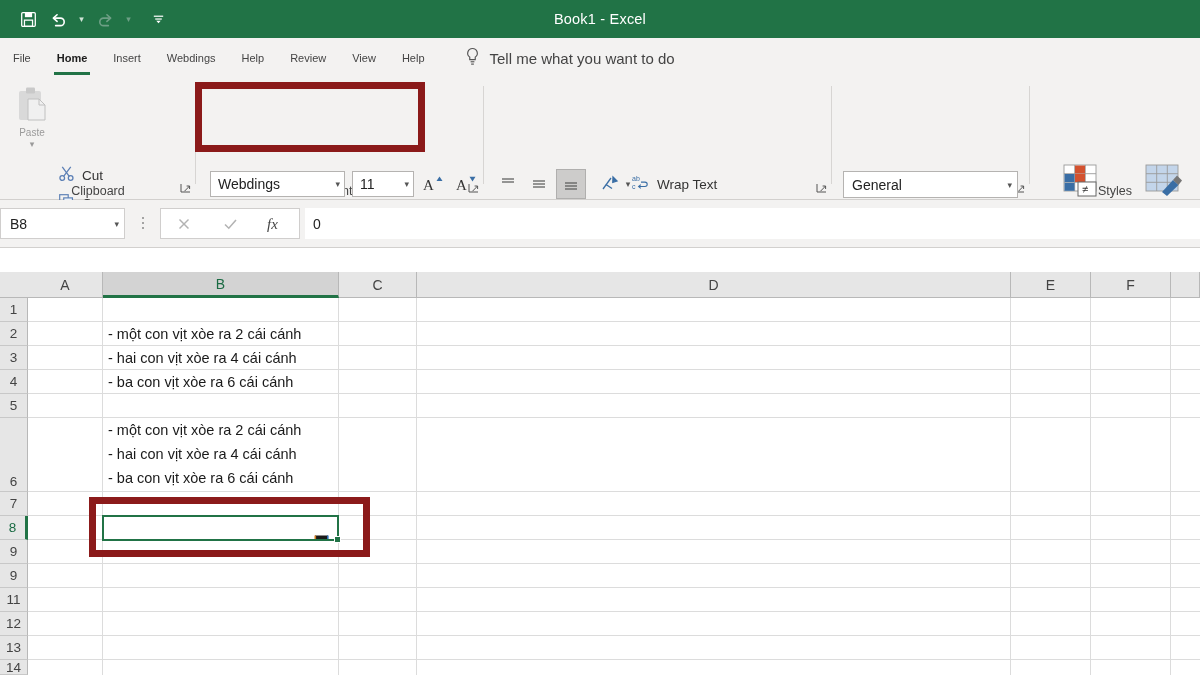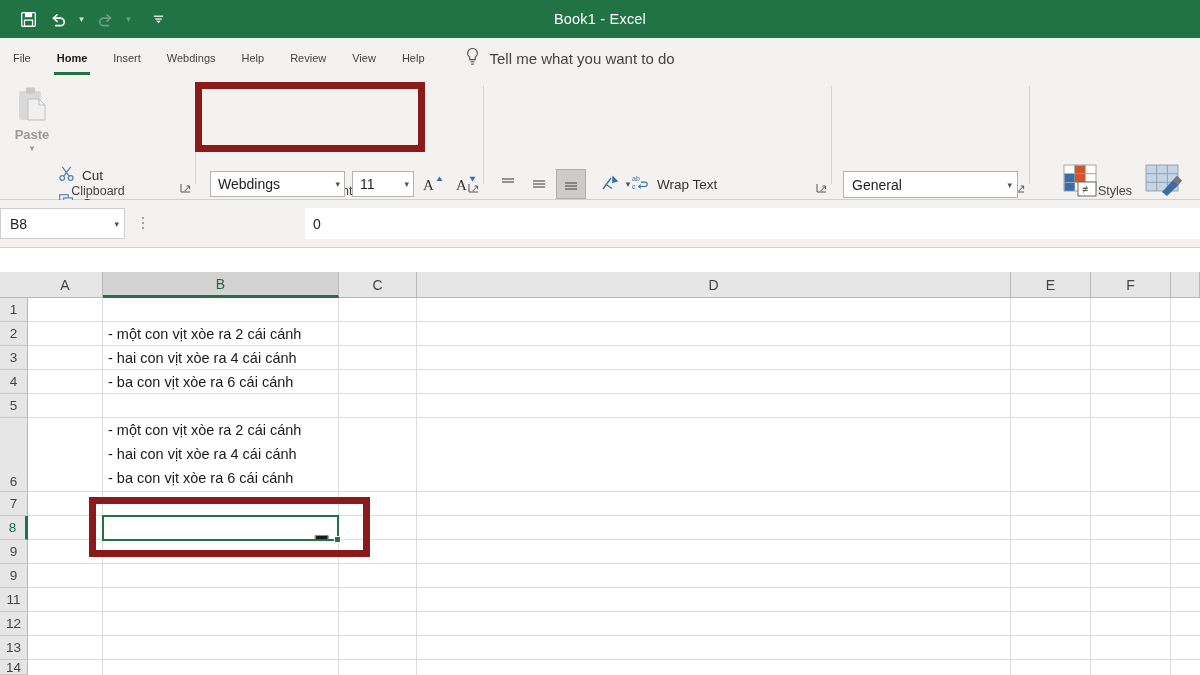--- a/index.html
+++ b/index.html
@@ -57,21 +57,21 @@
     position: absolute; bottom: 2px; left: 0; width: 100%;
     text-align: center; font-size: 12.5px; color: #444;
   }
   .group-sep { position: absolute; top: 8px; width: 1px; height: 98px; background: #d7d5d3; }
   .dlg-launch { position: absolute; bottom: 4px; right: 4px; width: 13px; height: 13px;
     color: #555; font-size: 11px; line-height: 13px; text-align: center; }
 
   
   .paste-btn { position: absolute; left: 6px; top: 8px; width: 52px; height: 86px;
     display: flex; flex-direction: column; align-items: center; gap: 1px; }
-  .paste-lbl { font-size: 13px; color: #9a9a9a; font-weight: bold; }
+  .paste-lbl { font-size: 10px; color: #9a9a9a; }
   .paste-caret { font-size: 9px; color: #9a9a9a; }
   .clip-item { position: absolute; left: 58px; height: 26px; display: flex;
     align-items: center; gap: 7px; font-size: 13.5px; color: #333; }
 
   
   .fontbox {
     position: absolute; left: 210px; top: 93px; width: 135px; height: 26px;
     background: #fff; border: 1px solid #b5b3b1; font-size: 14px; color: #222;
     display: flex; align-items: center; padding: 0 4px 0 7px;
   }
@@ -598,20 +598,38 @@
   <div class="fbar"></div>
   <div class="namebox">
     <span>B8</span>
     <span class="nb-caret">▾</span>
   </div>
   <div class="fbar-dots">
     <span class="fdot"></span>
       <span class="fdot"></span>
       <span class="fdot"></span>
   </div>
+  <div class="fbtns">
+    <div class="fbtn">
+      <svg width="16" height="16" viewBox="0 0 16 16" stroke="#b3b3b3" stroke-width="1.5">
+          <path d="M3.5 3.5 L12.5 12.5"></path>
+          <path d="M12.5 3.5 L3.5 12.5"></path>
+        </svg>
+    </div>
+    <div class="fbtn">
+      <svg width="17" height="16" viewBox="0 0 17 16" fill="none" stroke="#b3b3b3" stroke-width="1.6">
+          <path d="M3 8.5 L6.8 12.2 L14 4"></path>
+        </svg>
+    </div>
+    <div class="fbtn">
+      <svg width="20" height="18" viewBox="0 0 20 18">
+        <text x="1" y="14" font-family="Liberation Serif, serif" font-style="italic" font-size="15" fill="#444">fx</text>
+      </svg>
+    </div>
+  </div>
   <div class="fxinput">
     <span>0</span>
   </div>
 
   <div class="gridwrap">
     <div class="cornerbox">
       <div class="corner-tri"></div>
     </div>
     <div class="colhdr"></div>
 

